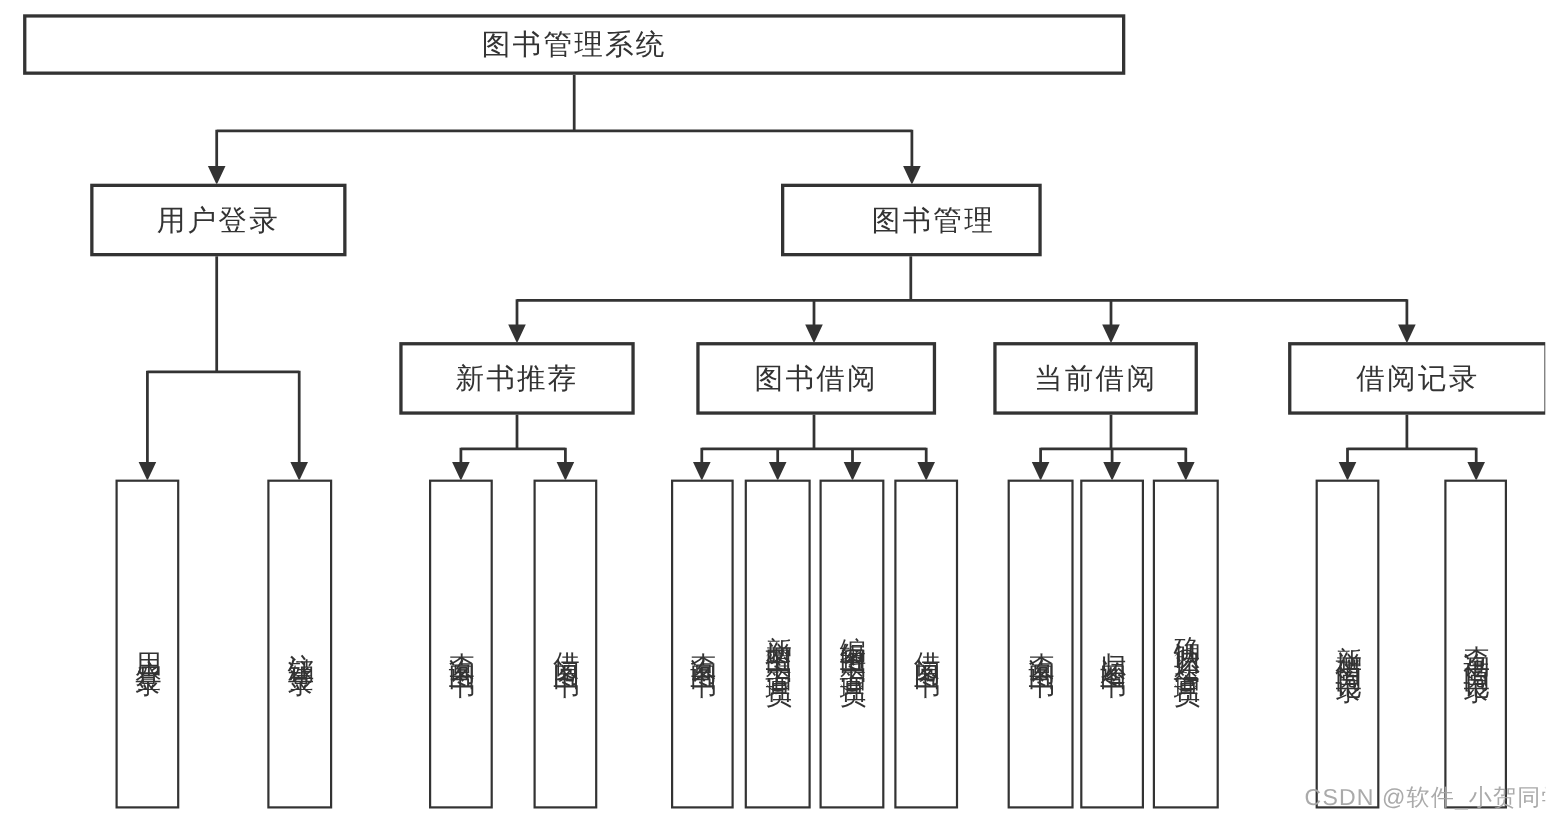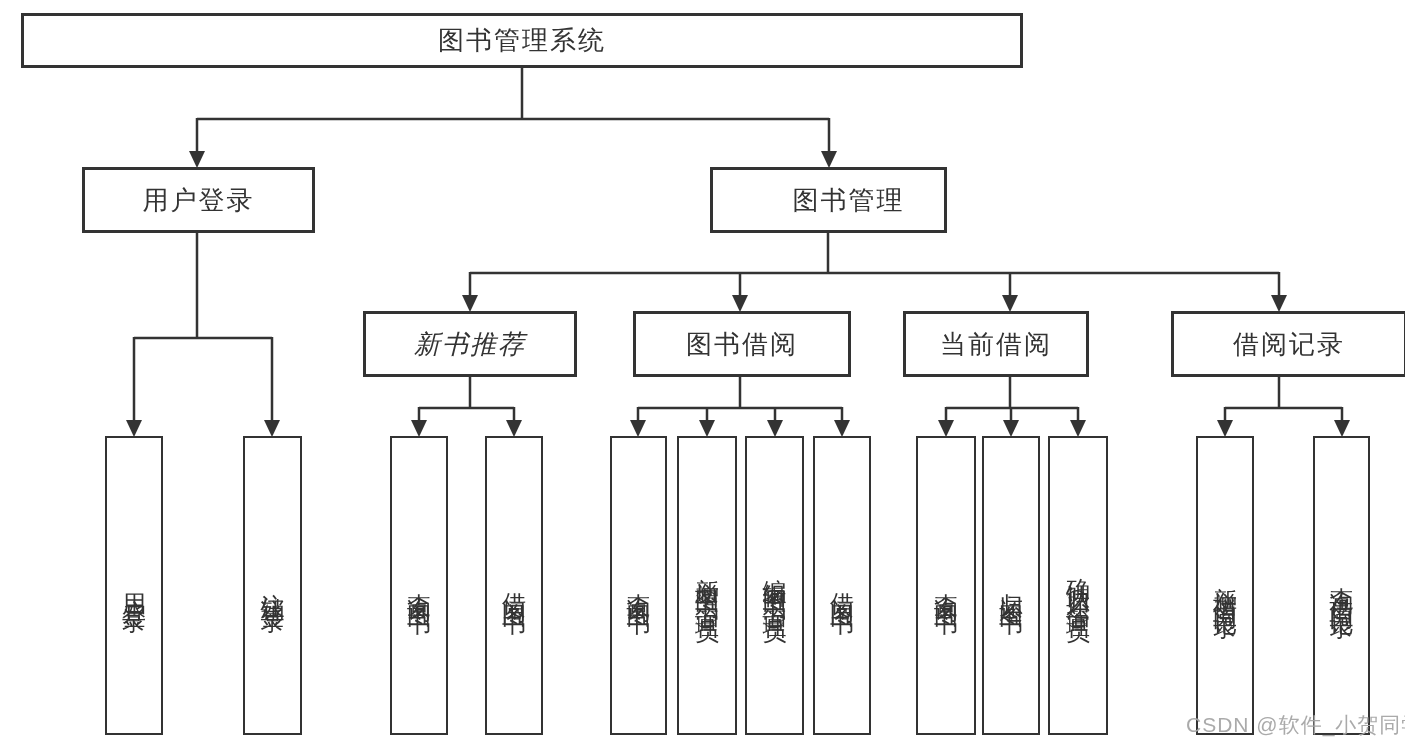--- a/index.html
+++ b/index.html
@@ -49,21 +49,21 @@
     text-orientation: mixed;
     font-size: 24px;
     letter-spacing: 6px;
     color: #333333;
     line-height: 1;
   }
   
   .b-root           { left: 21px;   top: 13px;  width: 1002px; height: 55px; }
   .b-user-login     { left: 82px;   top: 167px; width: 233px;  height: 66px; }
   .b-book-mgmt      { left: 710px;  top: 167px; width: 237px;  height: 66px; padding-left: 40px; }
-  .b-new-books      { left: 363px;  top: 311px; width: 214px;  height: 66px; font-style: italic; }
+  .b-new-books      { left: 363px;  top: 311px; width: 214px;  height: 66px; }
   .b-book-borrow    { left: 633px;  top: 311px; width: 218px;  height: 66px; }
   .b-current-borrow { left: 903px;  top: 311px; width: 186px;  height: 66px; }
   .b-borrow-records { left: 1171px; top: 311px; width: 236px;  height: 66px; }
   
   .lf-user-login  { left: 105px;  width: 58px; }
   .lf-logout      { left: 243px;  width: 59px; }
   .lf-nb-query    { left: 390px;  width: 58px; }
   .lf-nb-borrow   { left: 485px;  width: 58px; }
   .lf-bb-query    { left: 610px;  width: 57px; }
   .lf-bb-add      { left: 677px;  width: 60px; }

